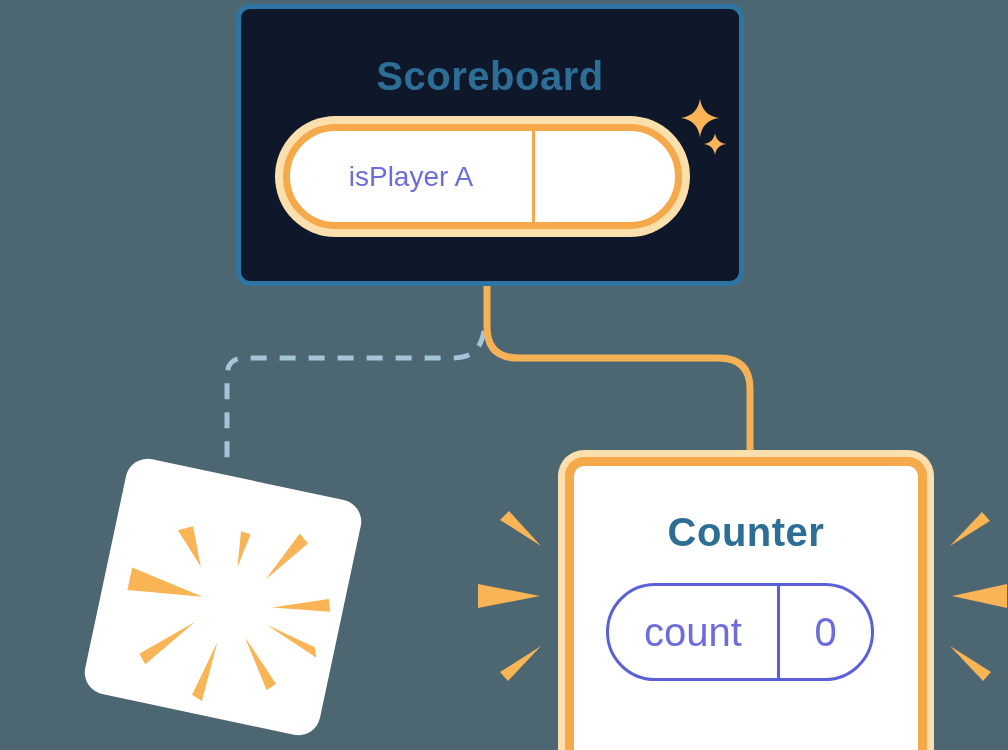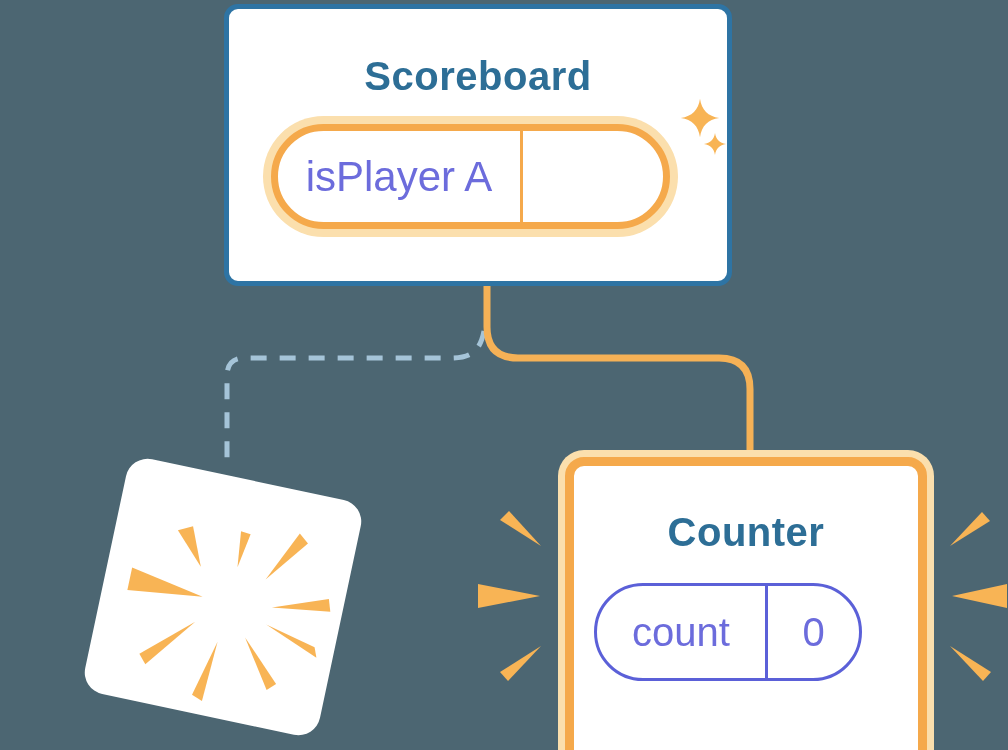--- a/index.html
+++ b/index.html
@@ -23,22 +23,22 @@
     overflow: hidden;
     font-family: "Liberation Sans", sans-serif;
   }
   .abs { position: absolute; }
 
   
   #wires { left: 0; top: 0; width: 1008px; height: 750px; }
 
   
   .scoreboard-card {
-    left: 224px; top: 4px; width: 508px; height: 282px;
-    background: #ffffff;
+    left: 236px; top: 4px; width: 508px; height: 282px;
+    background: #0f172a;
     border: 5px solid var(--card_border);
     border-radius: 14px;
   }
   .comp-title {
     left: 0; width: 100%;
     text-align: center;
     font-size: 40px; font-weight: 600; line-height: 1;
     color: var(--title);
     letter-spacing: 0.5px;
   }
@@ -56,21 +56,21 @@
     border-radius: 999px;
     display: flex; overflow: hidden;
   }
   .sb-cell {
     display: flex; align-items: center; justify-content: center;
     height: 100%;
   }
   .sb-cell.name {
     width: 245px;
     border-right: 3px solid var(--orange);
-    font-size: 42px; color: var(--purple); text-align: right;
+    font-size: 28px; color: var(--purple); text-align: right;
   }
   .sb-cell.value {
     flex: 1;
     font-size: 42px; font-weight: 700; color: var(--purple_bold);
   }
 
   .sparkles { left: 676px; top: 92px; width: 62px; height: 68px; }
 
   
   .counter-card {
@@ -79,21 +79,21 @@
     border-radius: 26px;
   }
   .counter-inner {
     position: absolute; inset: 7px;
     background: #ffffff;
     border: 9px solid var(--orange);
     border-radius: 19px;
   }
   .ct-title { top: 62px; }
   .ct-pill {
-    left: 36px; top: 133px; width: 268px; height: 98px;
+    left: 48px; top: 133px; width: 268px; height: 98px;
     background: #ffffff;
     border: 3px solid var(--pill_purple);
     border-radius: 999px;
     display: flex; overflow: hidden;
   }
   .ct-cell {
     display: flex; align-items: center; justify-content: center;
     height: 100%;
   }
   .ct-cell.name {

